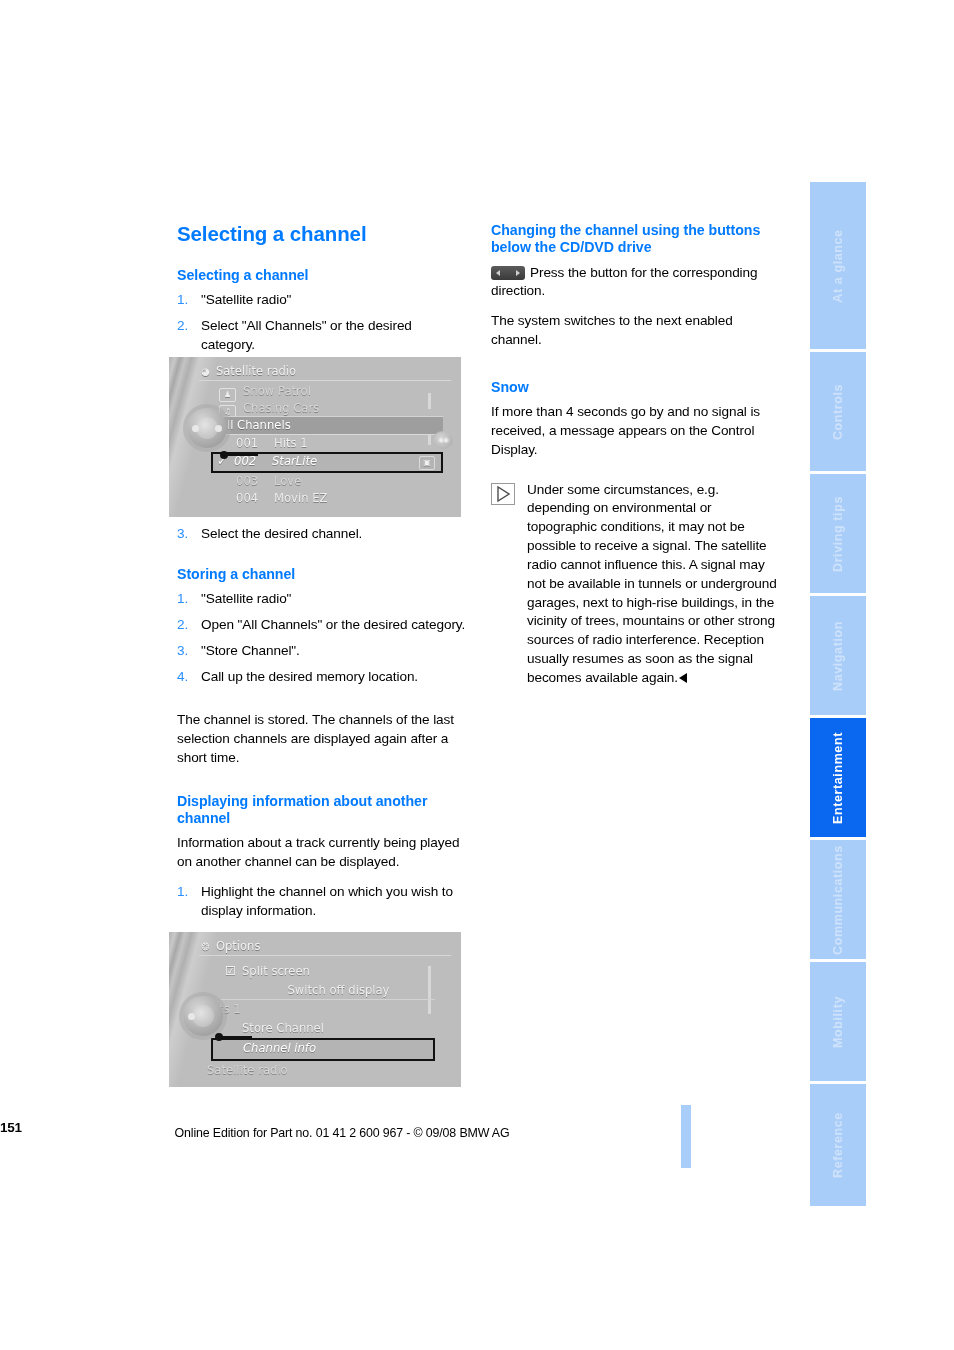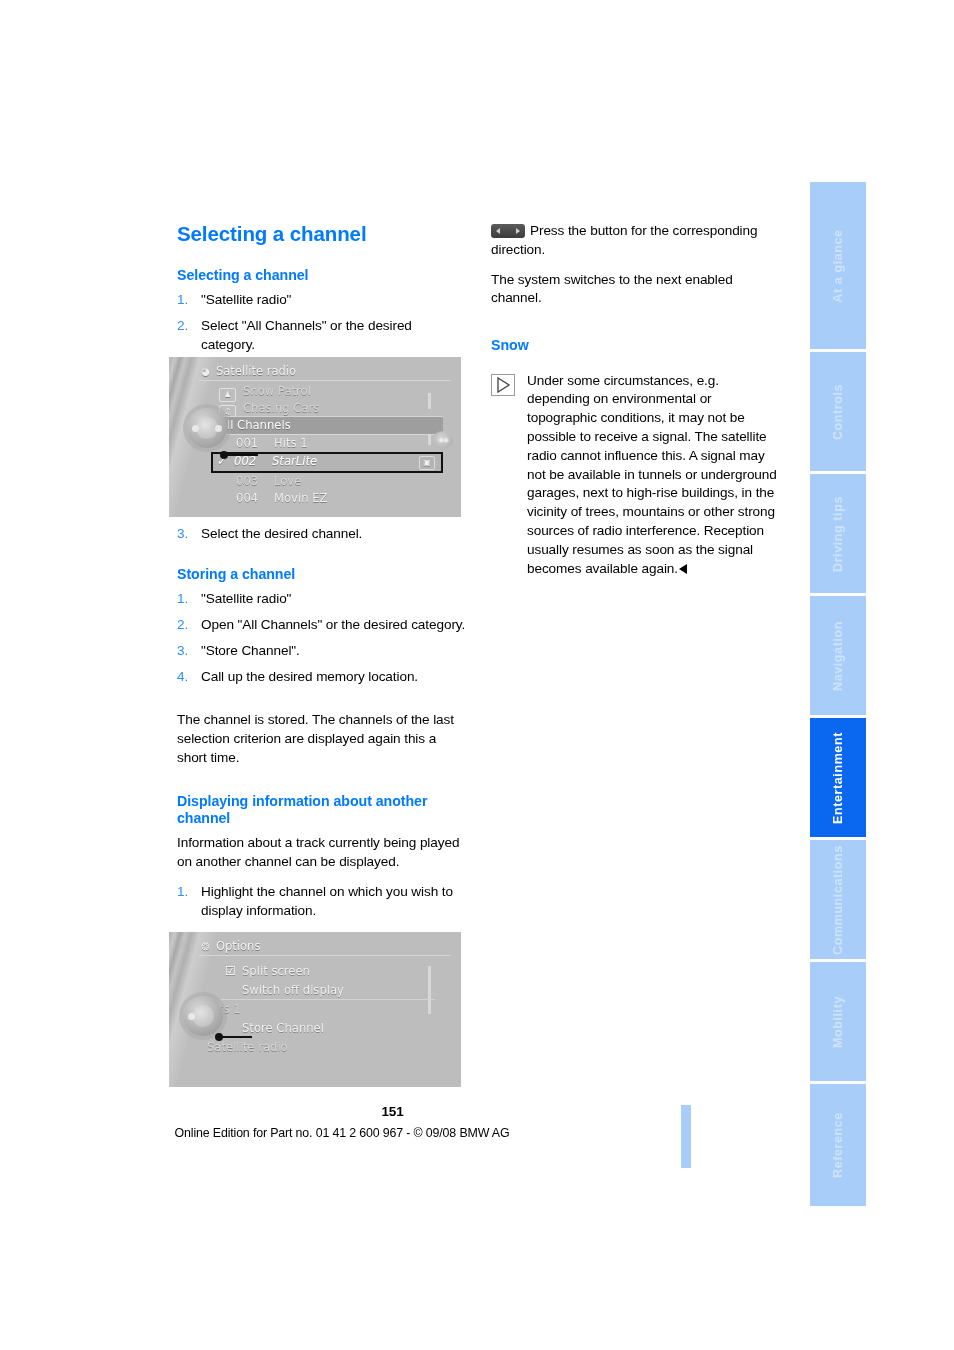--- a/index.html
+++ b/index.html
@@ -364,23 +364,23 @@
   
   #footer {
     position: absolute;
     left: 0;
     top: 1104px;
     width: 954px;
   }
   #page-number {
     position: absolute;
     left: 0;
-    top: 0;
+    top: 16px;
     width: 785px;
-    text-align: center;
+    text-align: left;
     font-size: 13.5px;
     font-weight: bold;
     letter-spacing: -0.2px;
   }
   #imprint {
     position: absolute;
     left: 0;
     top: 22px;
     width: 954px;
     text-align: center;
@@ -495,21 +495,21 @@
         <span>"Store Channel".</span>
       </li>
       <li>
         <span class="num">4.</span>
         <span>Call up the desired memory location.</span>
       </li>
     </ol>
 
     <div class="gap-14"></div>
 
-    <p class="body">The channel is stored. The channels of the last selection criterion are displayed again this a short time.</p>
+    <p class="body">The channel is stored. The channels of the last selection channels are displayed again after a short time.</p>
 
     <div class="gap-14"></div>
 
     <h2 class="sub-title">Displaying information about another channel</h2>
 
     <p class="body">Information about a track currently being played on another channel can be displayed.</p>
 
     <ol class="steps">
       <li>
         <span class="num">1.</span>
@@ -535,55 +535,60 @@
     <div class="shot-header">
       <span class="hdr-icon">❂</span><span>Options</span>
     </div>
 
     <div class="scroll-tick" style="top:34px; height:48px;"></div>
 
     <div class="shot-list" style="left:52px; right:26px; top:30px;">
       <div class="srow" style="height:19px; line-height:19px;">
         <span class="chk">☑</span><span>Split screen</span>
       </div>
-      <div class="srow" style="height:19px; line-height:19px; padding-left:21px;">
+      <div class="srow" style="height:19px; line-height:19px; padding-left:21px;text-align:center;">
         <span>Switch off display</span>
         <span class="sep-line"></span>
       </div>
       <div class="srow dim" style="height:19px; line-height:19px; margin-left:-18px; padding-left:4px;">
         <span>Hits 1</span>
       </div>
       <div class="srow" style="height:19px; line-height:19px; padding-left:21px;">
         <span>Store Channel</span>
+      </div>
+      <div class="srow highlight" style="height:19px; line-height:17px; margin-left:-10px; padding-left:30px;">
+        <span>Channel info</span>
       </div>
       <div class="srow dim" style="height:19px; line-height:19px; margin-left:-18px; padding-left:4px;">
         <span>Satellite radio</span>
       </div>
     </div>
 
     <div class="knob" style="top:58px; left:8px;">
       <div class="ring"></div>
       <div class="nub l"></div>
     </div>
     <div class="leader" style="left:50px; top:104px; width:33px;">
       <div class="dot"></div>
     </div>
   </div>
 
   <div class="col" id="col-right">
 
+    <h2 class="sub-title">Changing the channel using the buttons below the CD/DVD drive</h2>
 
     <p class="body"><span class="icon-lr-button"><span class="tri-l"></span><span class="tri-r"></span></span><span>Press the button for the corresponding direction.</span></p>
 
     <p class="body">The system switches to the next enabled channel.</p>
 
     <div class="gap-18"></div>
 
     <h2 class="sub-title">Snow</h2>
 
+    <p class="body">If more than 4 seconds go by and no signal is received, a message appears on the Control Display.</p>
 
     <div class="gap-10"></div>
 
     <div class="note-block">
       <span class="note-icon">
         <svg width="22" height="20" viewBox="0 0 22 20" aria-hidden="true">
           <polygon points="6,3 6,17 17,10" fill="#ffffff" stroke="#4d4d4d" stroke-width="1.4"></polygon>
         </svg>
       </span>
       <span>Under some circumstances, e.g. depending on environmental or topographic conditions, it may not be possible to receive a signal. The satellite radio cannot influence this. A signal may not be available in tunnels or underground garages, next to high-rise buildings, in the vicinity of trees, mountains or other strong sources of radio interference. Reception usually resumes as soon as the signal becomes available again.</span><span class="endmark"></span>

